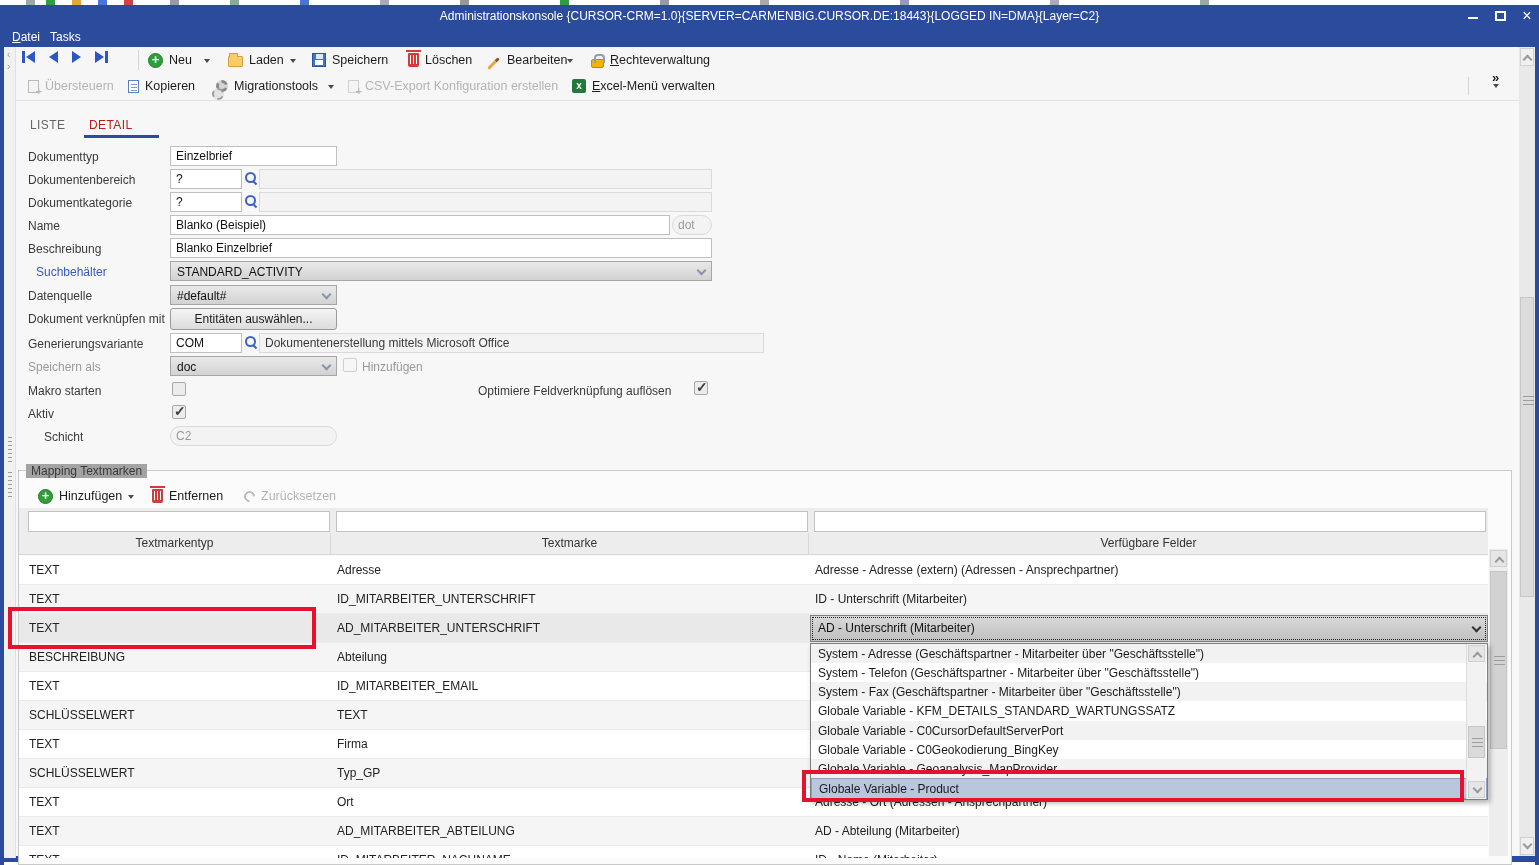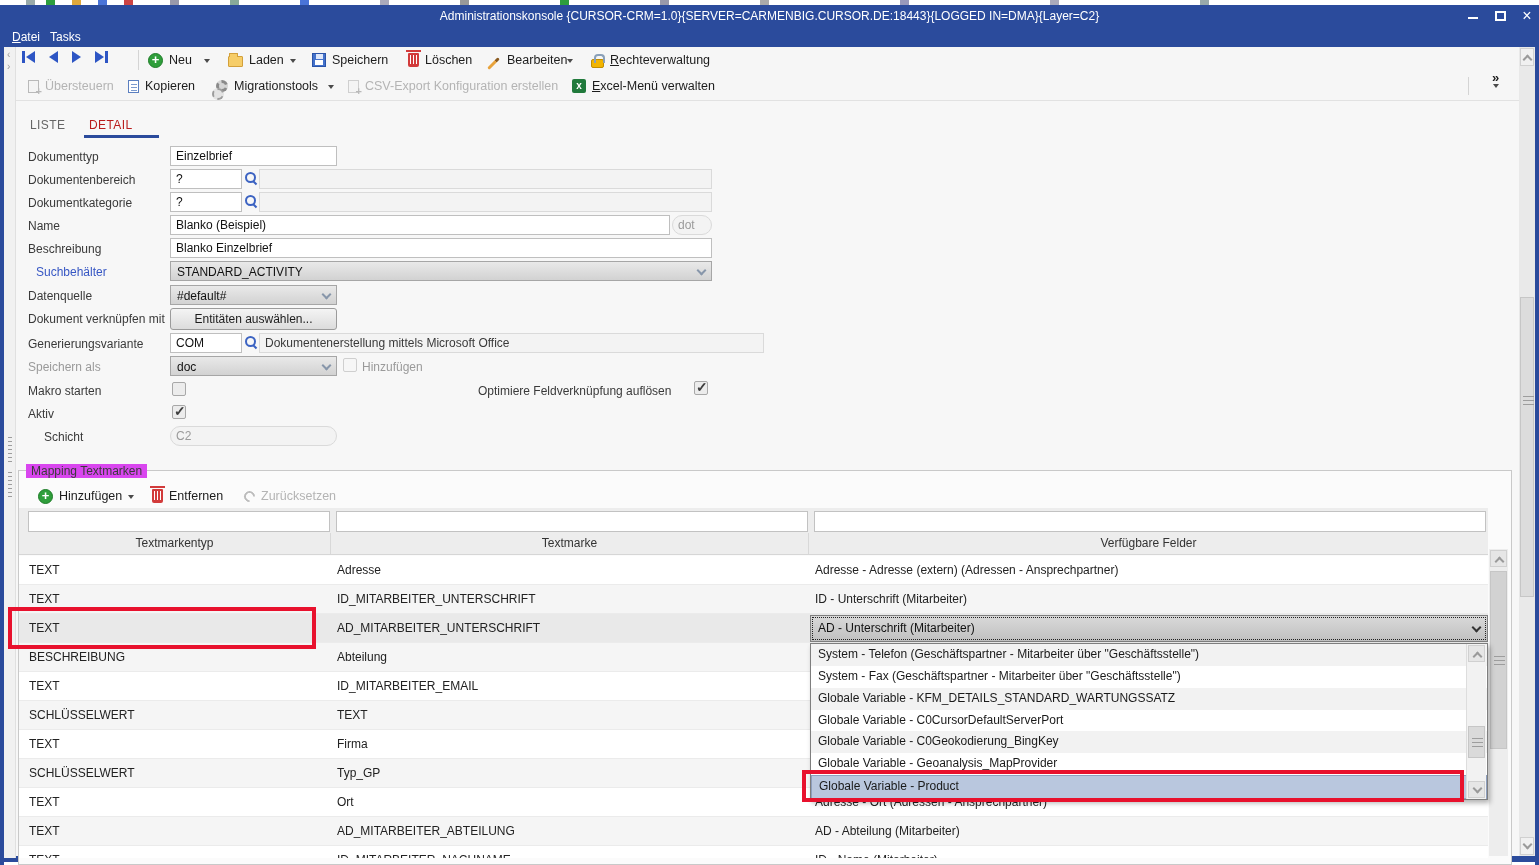--- a/index.html
+++ b/index.html
@@ -64,21 +64,21 @@
   .ro{position:absolute;height:20px;background:#f3f3f3;border:1px solid #dadada;font-size:12px;color:#3a3a3a;padding:2px 5px 0;white-space:nowrap;overflow:hidden;}
   .ro.dim{color:#9a9a9a;border-radius:10px;}
   .combo{position:absolute;height:20px;background:linear-gradient(#e9e9e9,#d2d2d2);border:1px solid #a6a6a6;font-size:12px;color:#111;padding:3px 20px 0 6px;white-space:nowrap;}
   .combo .cchev{position:absolute;right:6px;top:5px;width:7px;height:7px;border-right:2px solid #8796aa;border-bottom:2px solid #8796aa;transform:rotate(45deg);}
   .pbtn{position:absolute;height:22px;background:linear-gradient(#f4f4f4,#dcdcdc);border:1px solid #9b9b9b;border-radius:3px;font-size:12px;color:#1c1c1c;text-align:center;padding-top:3px;}
   .cb{position:absolute;width:14px;height:14px;background:#ececec;border:1px solid #a8a8a8;border-radius:2px;}
   .cb.checked::after{content:"✓";position:absolute;left:1px;top:-3px;font-size:14px;font-weight:bold;color:#3f3f3f;}
   .cb.dis{background:#f6f6f6;border-color:#cfcfcf;}
   
   #groupbox{position:absolute;left:18px;top:470px;width:1494px;height:395px;border:1px solid #c9c9c9;background:#fbfbfb;}
-  #group-legend{position:absolute;left:26px;top:464px;background:#d946ef;padding:0 5px;font-size:12px;color:#3a3a3a;}
+  #group-legend{position:absolute;left:26px;top:464px;background:#a3a3a3;padding:0 5px;font-size:12px;color:#3a3a3a;}
   
   .filterband{position:absolute;left:19px;top:508px;width:1469px;height:47px;background:#ededed;border-bottom:1px solid #d6d6d6;}
   .filter{position:absolute;height:21px;background:#fff;border:1px solid #c2c2c2;}
   .hcell{position:absolute;top:533px;height:21px;font-size:12px;color:#333;text-align:center;padding-top:3px;border-left:1px solid #d8d8d8;}
   #tbody{position:absolute;left:19px;top:556px;width:1469px;height:302px;overflow:hidden;font-size:12px;color:#222;}
   .trow{display:flex;height:29px;line-height:29px;border-bottom:1px solid #ebebeb;background:#fff;}
   .trow:nth-child(even){background:#f5f5f5;}
   .trow.sel{background:#e9e9e9;}
   .tc1{width:311px;padding-left:10px;white-space:nowrap;overflow:hidden;}
   .tc2{width:478px;padding-left:7px;white-space:nowrap;overflow:hidden;}
@@ -388,20 +388,21 @@
         <span class="tc3">ID - Name (Mitarbeiter)</span>
       </div>
   </div>
 
   <div id="grid-combo">
     <span>AD - Unterschrift (Mitarbeiter)</span>
     <span class="cchev"></span>
   </div>
 
   <div id="dropdown">
+    <div class="ditem">System - Adresse (Geschäftspartner - Mitarbeiter über "Geschäftsstelle")</div>
     <div class="ditem">System - Telefon (Geschäftspartner - Mitarbeiter über "Geschäftsstelle")</div>
     <div class="ditem">System - Fax (Geschäftspartner - Mitarbeiter über "Geschäftsstelle")</div>
     <div class="ditem">Globale Variable - KFM_DETAILS_STANDARD_WARTUNGSSATZ</div>
     <div class="ditem">Globale Variable - C0CursorDefaultServerPort</div>
     <div class="ditem">Globale Variable - C0Geokodierung_BingKey</div>
     <div class="ditem">Globale Variable - Geoanalysis_MapProvider</div>
     <div class="ditem sel">Globale Variable - Product</div>
   </div>
 
   <div class="sb-track" style="left:1466px;top:644px;width:20px;height:155px;z-index:8;background:#f2f2f2;border-left:1px solid #ddd;">

